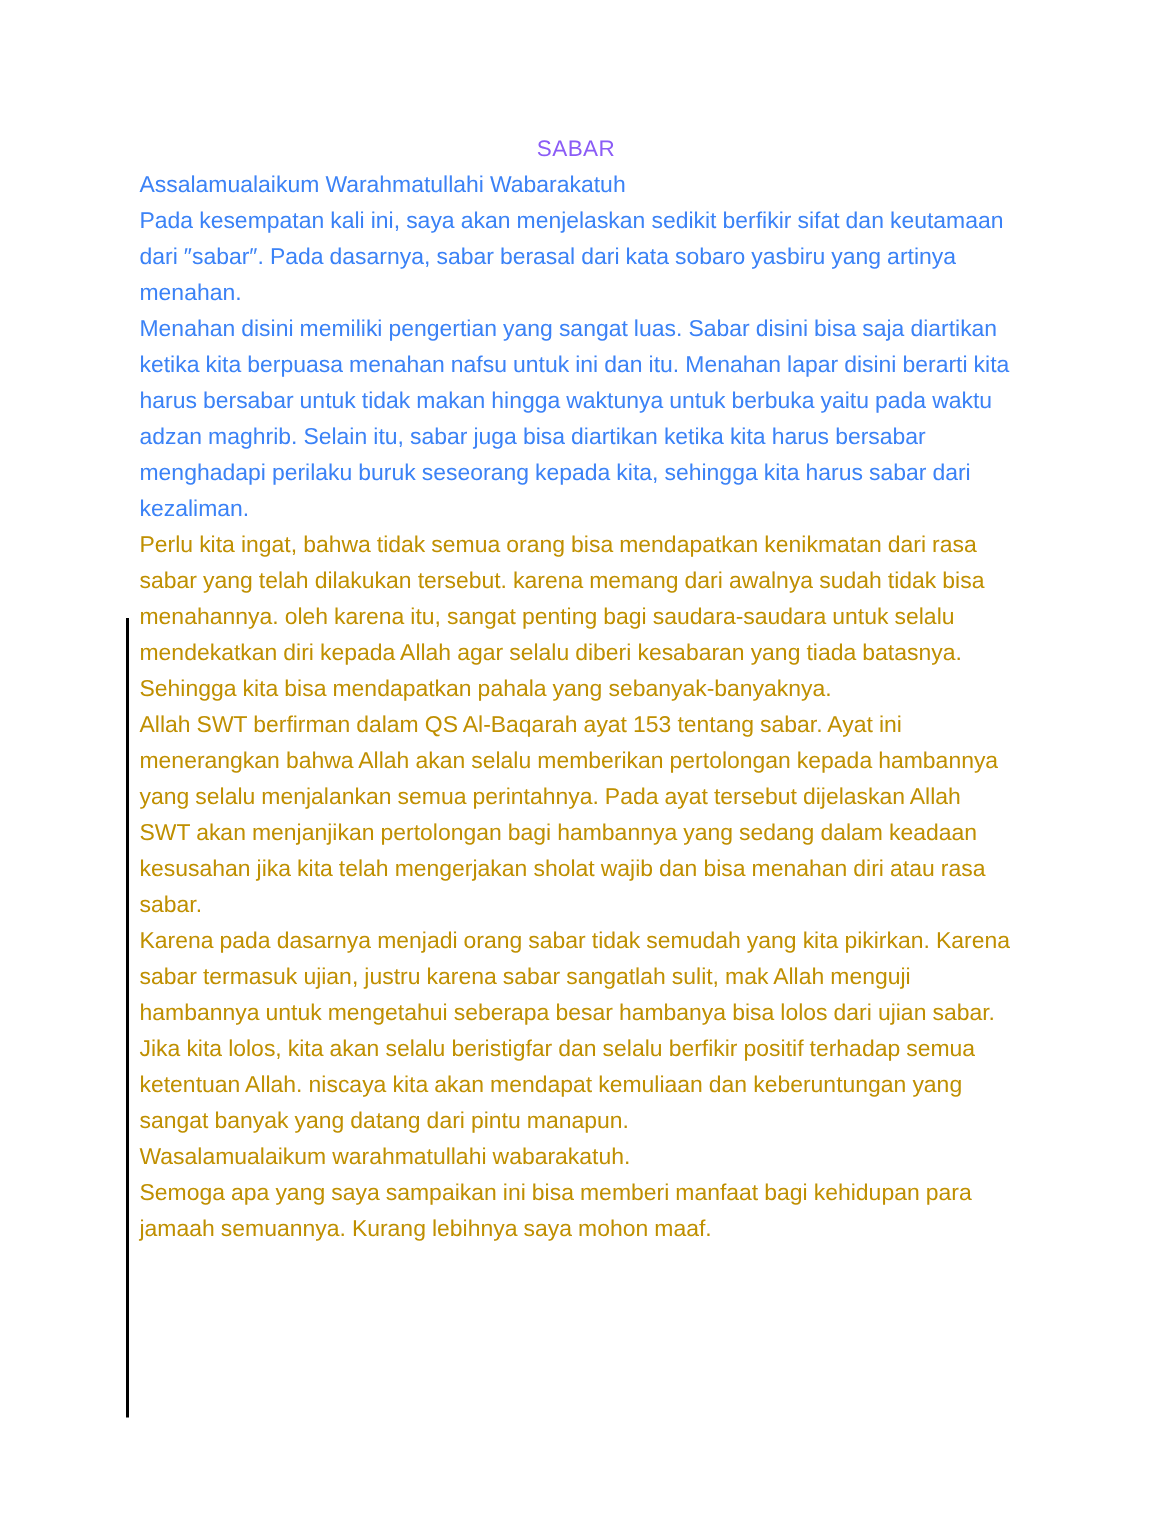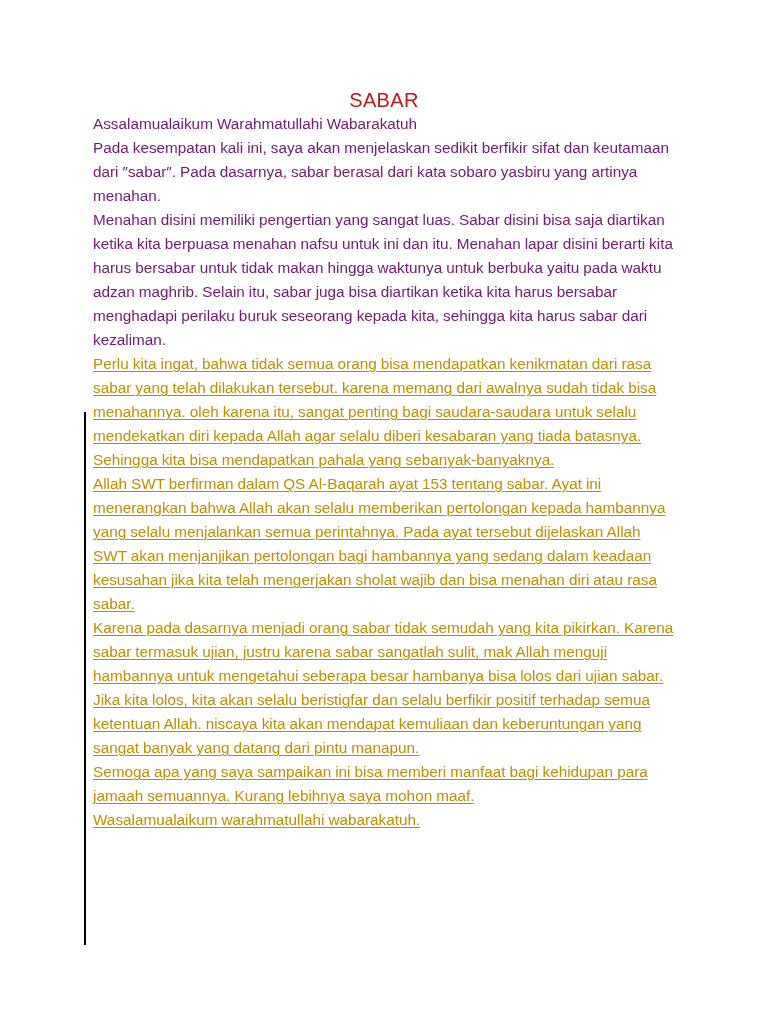--- a/index.html
+++ b/index.html
@@ -26,42 +26,41 @@
   
   .doc {
     position: absolute;
     left: 93px;
     top: 88px;
     width: 582px;
   }
 
   .title {
     text-align: center;
-    font-size: 20px;
+    font-size: 15px;
     line-height: 24px;
-    color: #b91c1c;
+    color: #8b5cf6;
     letter-spacing: .3px;
   }
 
   p.para {
     margin: 0;
     font-size: 15.3px;
     line-height: 24px;
-    color: #701a75;
+    color: #3b82f6;
     text-align: left;
     word-spacing: -0.2px;
   }
 
   
   .revised-block {
     position: relative;
   }
   .revised-block p.para {
     color: #bf8f00;
-    text-decoration: underline;
     text-decoration-thickness: 1px;
     text-underline-offset: 2px;
   }
 
   
   .change-bar {
     position: absolute;
     left: 84px;
     top: 412px;
     width: 1.6px;
@@ -88,20 +87,20 @@
     <p class="para">Menahan disini memiliki pengertian yang sangat luas. Sabar disini bisa saja diartikan ketika kita berpuasa menahan nafsu untuk ini dan itu. Menahan lapar disini berarti kita harus bersabar untuk tidak makan hingga waktunya untuk berbuka yaitu pada waktu adzan maghrib. Selain itu, sabar juga bisa diartikan ketika kita harus bersabar menghadapi perilaku buruk seseorang kepada kita, sehingga kita harus sabar dari kezaliman.</p>
 
     <div class="revised-block">
 
       <p class="para">Perlu kita ingat, bahwa tidak semua orang bisa mendapatkan kenikmatan dari rasa sabar yang telah dilakukan tersebut. karena memang dari awalnya sudah tidak bisa menahannya. oleh karena itu, sangat penting bagi saudara-saudara untuk selalu mendekatkan diri kepada Allah agar selalu diberi kesabaran yang tiada batasnya. Sehingga kita bisa mendapatkan pahala yang sebanyak-banyaknya.</p>
 
       <p class="para">Allah SWT berfirman dalam QS Al-Baqarah ayat 153 tentang sabar. Ayat ini menerangkan bahwa Allah akan selalu memberikan pertolongan kepada hambannya yang selalu menjalankan semua perintahnya. Pada ayat tersebut dijelaskan Allah SWT akan menjanjikan pertolongan bagi hambannya yang sedang dalam keadaan kesusahan jika kita telah mengerjakan sholat wajib dan bisa menahan diri atau rasa sabar.</p>
 
       <p class="para">Karena pada dasarnya menjadi orang sabar tidak semudah yang kita pikirkan. Karena sabar termasuk ujian, justru karena sabar sangatlah sulit, mak Allah menguji hambannya untuk mengetahui seberapa besar hambanya bisa lolos dari ujian sabar. Jika kita lolos, kita akan selalu beristigfar dan selalu berfikir positif terhadap semua ketentuan Allah. niscaya kita akan mendapat kemuliaan dan keberuntungan yang sangat banyak yang datang dari pintu manapun.</p>
 
+      <p class="para">Wasalamualaikum warahmatullahi wabarakatuh.</p>
+
       <p class="para">Semoga apa yang saya sampaikan ini bisa memberi manfaat bagi kehidupan para jamaah semuannya. Kurang lebihnya saya mohon maaf.</p>
-
-      <p class="para">Wasalamualaikum warahmatullahi wabarakatuh.</p>
 
     </div>
 
   </div>
 </div>
 
 </body></html>

